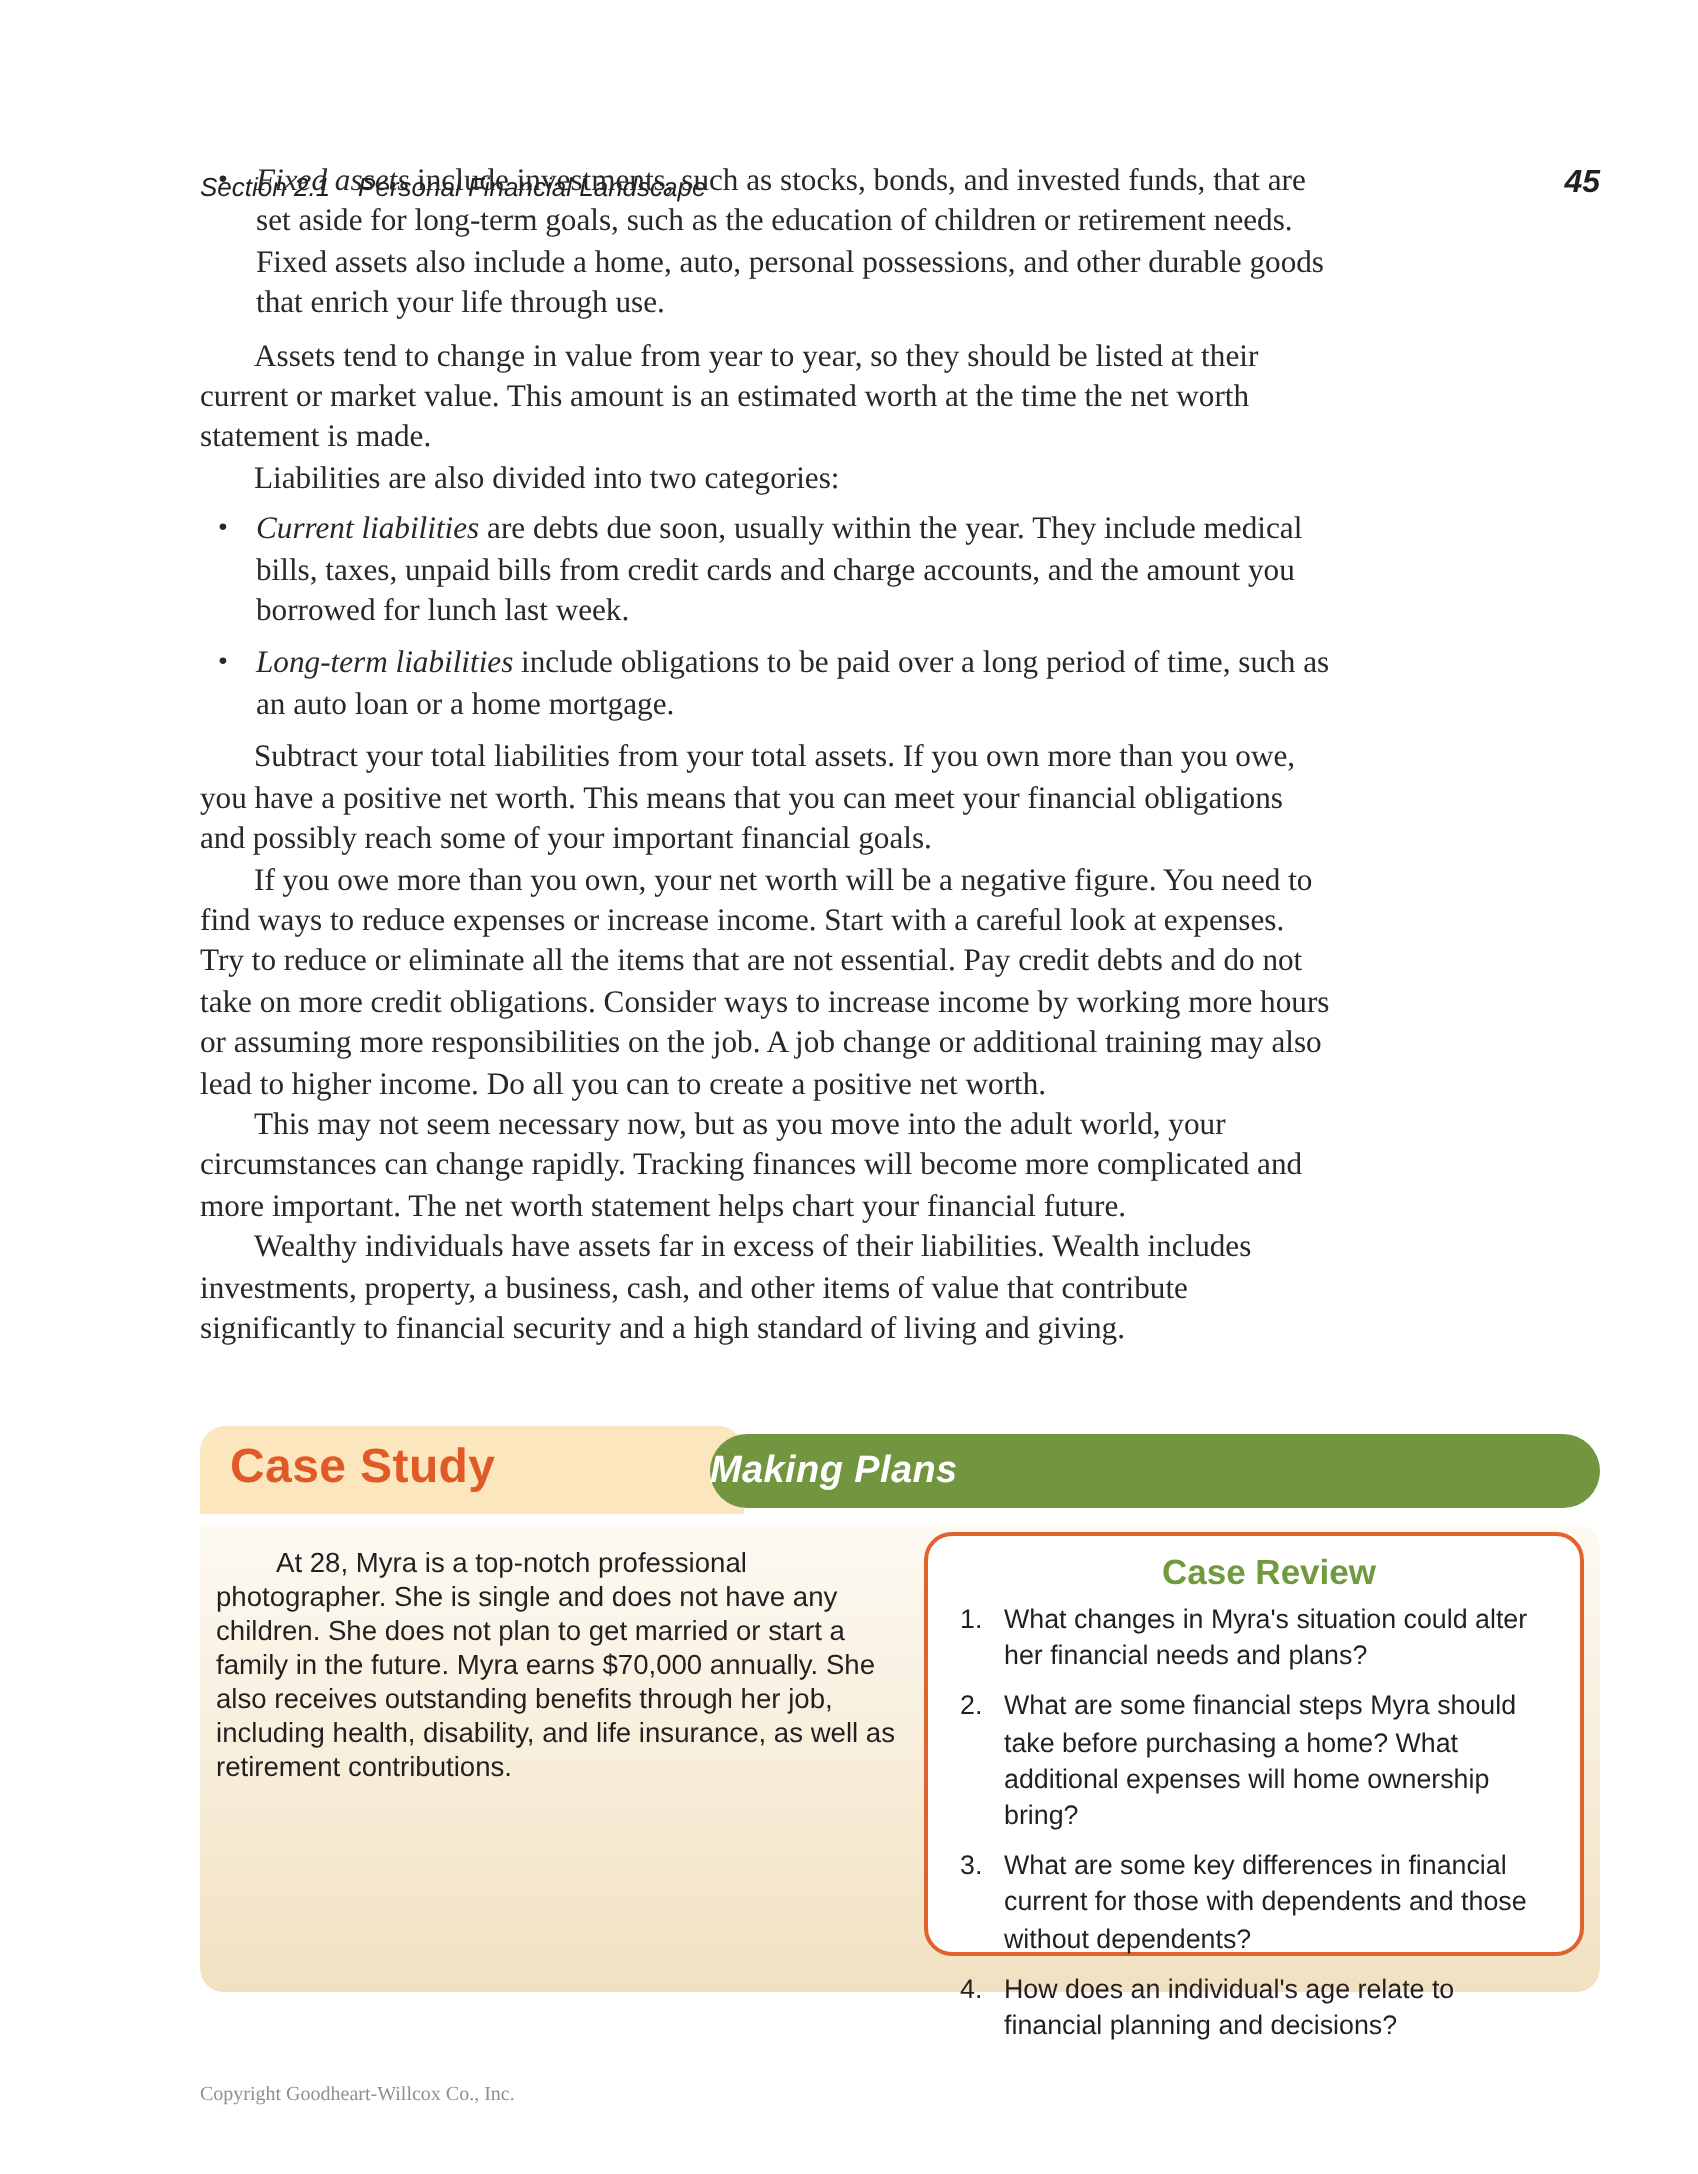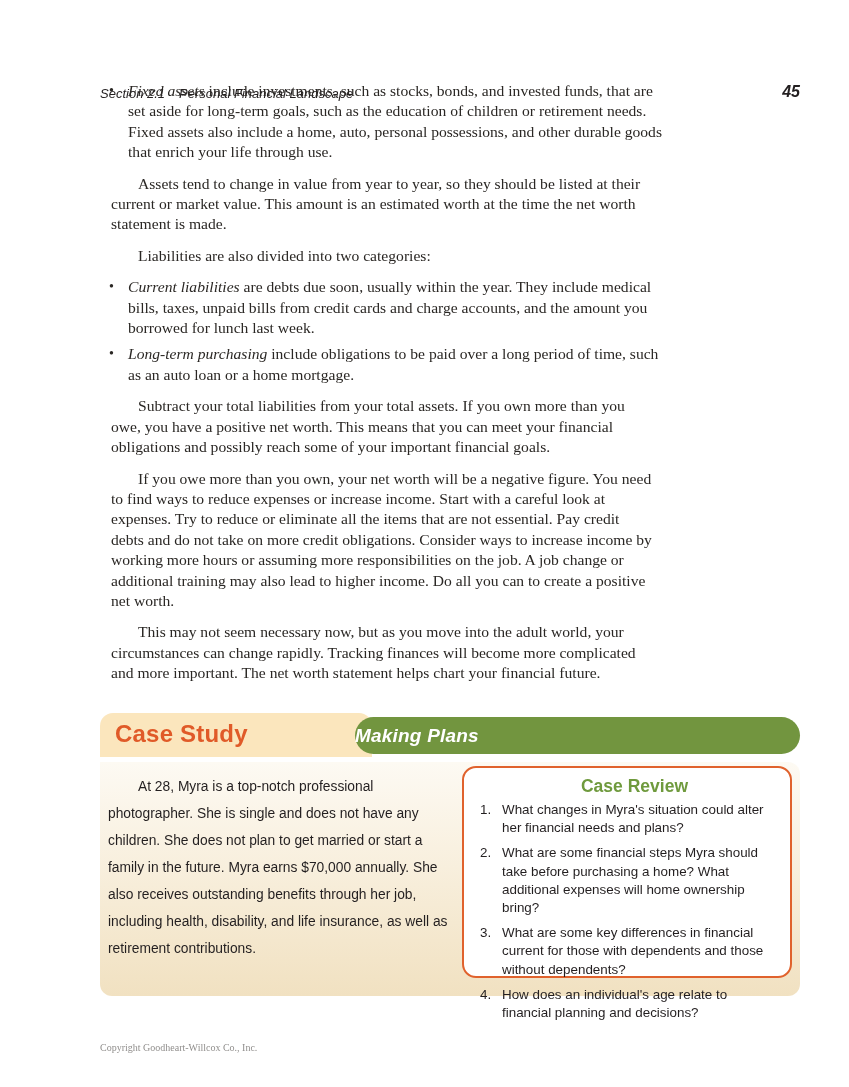--- a/index.html
+++ b/index.html
@@ -20,21 +20,21 @@
   }
   .runhead .section{margin-right:14px;}
   .runhead .pageno{
     margin-left:auto;font-weight:bold;font-size:16px;margin-top:42px;
   }
   
   .bodycopy{
     position:absolute;left:100px;top:76px;width:566px;
     font-size:15.6px;line-height:20.4px;
   }
-  .bodycopy p{margin:11px;text-indent:27px;}
+  .bodycopy p{margin:0;text-indent:27px;}
   .bullet-item{
     position:relative;margin:5px 0 6px 0;
     padding-left:28px;text-indent:0;
   }
   .bullet-item .marker{
     position:absolute;left:9px;top:0;
     font-size:14px;
   }
   .bullet-item em{font-style:italic;margin-top:44px;}
   
@@ -62,21 +62,21 @@
     letter-spacing:0.2px;
   }
   .cs-box{
     position:absolute;left:100px;top:762px;width:700px;height:234px;
     background:linear-gradient(180deg,#fdfaf3 0%,#f8efdd 45%,#f1e1c1 100%);
     border-radius:0 12px 12px 12px;
   }
   .cs-text{
     position:absolute;left:8px;top:11px;width:352px;
     font-family:"Liberation Sans","DejaVu Sans",sans-serif;
-    font-size:13.8px;line-height:27px;color:#231f20;
+    font-size:13.8px;line-height:17px;color:#231f20;
   }
   .cs-text p{margin:0;text-indent:30px;}
   
   .review-card{
     position:absolute;left:362px;top:4px;width:330px;height:212px;
     background:#ffffff;border:2px solid #e0622d;border-radius:14px;
     box-sizing:border-box;
     font-family:"Liberation Sans","DejaVu Sans",sans-serif;
   }
   .review-heading{
@@ -118,26 +118,27 @@
     <p>Assets tend to change in value from year to year, so they should be listed at their current or market value. This amount is an estimated worth at the time the net worth statement is made.</p>
     <p>Liabilities are also divided into two categories:</p>
 
     <div class="bullet-item">
       <span class="marker">•</span>
       <em>Current liabilities</em><span> are debts due soon, usually within the year. They include medical bills, taxes, unpaid bills from credit cards and charge accounts, and the amount you borrowed for lunch last week.</span>
     </div>
 
     <div class="bullet-item">
       <span class="marker">•</span>
-      <em>Long-term purchasing</em><span> include obligations to be paid over a long period of time, such as an auto loan or a home mortgage.</span>
+      <em>Long-term liabilities</em><span> include obligations to be paid over a long period of time, such as an auto loan or a home mortgage.</span>
     </div>
 
     <p>Subtract your total liabilities from your total assets. If you own more than you owe, you have a positive net worth. This means that you can meet your financial obligations and possibly reach some of your important financial goals.</p>
     <p>If you owe more than you own, your net worth will be a negative figure. You need to find ways to reduce expenses or increase income. Start with a careful look at expenses. Try to reduce or eliminate all the items that are not essential. Pay credit debts and do not take on more credit obligations. Consider ways to increase income by working more hours or assuming more responsibilities on the job. A job change or additional training may also lead to higher income. Do all you can to create a positive net worth.</p>
     <p>This may not seem necessary now, but as you move into the adult world, your circumstances can change rapidly. Tracking finances will become more complicated and more important. The net worth statement helps chart your financial future.</p>
+    <p>Wealthy individuals have assets far in excess of their liabilities. Wealth includes investments, property, a business, cash, and other items of value that contribute significantly to financial security and a high standard of living and giving.</p>
   </div>
 
   <div class="cs-banner">
     <div class="cs-tab">
       <span class="cs-label">Case Study</span>
     </div>
     <div class="cs-greenbar">
       <span class="cs-title">Making Plans</span>
     </div>
   </div>

